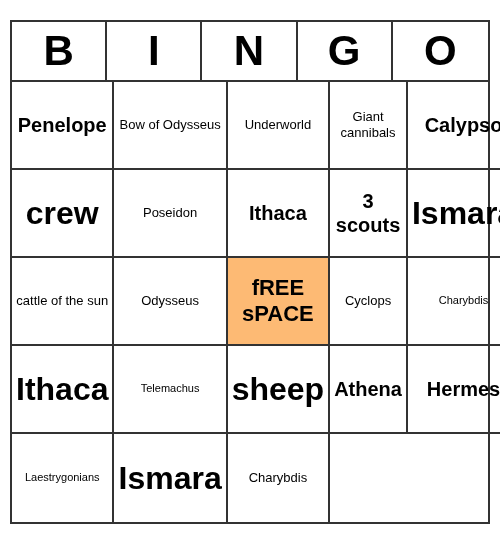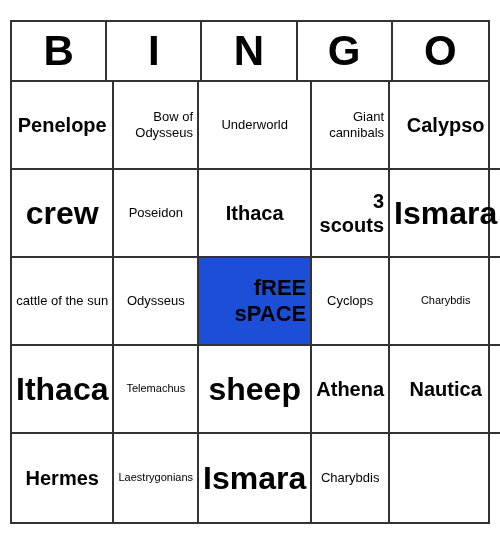--- a/index.html
+++ b/index.html
@@ -36,21 +36,21 @@
       display: grid;
       grid-template-columns: repeat(5, 1fr);
       grid-template-rows: repeat(5, 1fr);
     }
     .bingo-cell {
       border-right: 2px solid #333;
       border-bottom: 2px solid #333;
       display: flex;
       align-items: center;
       justify-content: center;
-      text-align: right;
+      text-align: center;
       padding: 6px 4px;
       min-height: 88px;
       font-size: 14px;
       line-height: 1.2;
     }
     .bingo-cell:nth-child(5n) {
       border-right: none;
     }
     .bingo-cell:nth-child(n+21) {
       border-bottom: none;
@@ -63,21 +63,21 @@
       font-size: 20px;
       font-weight: bold;
     }
     .cell-small {
       font-size: 13px;
     }
     .cell-xsmall {
       font-size: 11px;
     }
     .free-space {
-      background-color: #1d4ed8;
+      background-color: #fdba74;
       font-size: 22px;
       font-weight: bold;
     }
   </style>
 </head>
 <body>
 
 <div class="bingo-card">
   <div class="bingo-header">
   <div class="bingo-header-cell">B</div>
@@ -99,19 +99,18 @@
       <div class="bingo-cell cell-large">Ismara</div>
       <div class="bingo-cell cell-small">cattle of the sun</div>
       <div class="bingo-cell cell-small">Odysseus</div>
       <div class="bingo-cell free-space">fREE sPACE</div>
       <div class="bingo-cell cell-small">Cyclops</div>
       <div class="bingo-cell cell-xsmall">Charybdis</div>
       <div class="bingo-cell cell-large">Ithaca</div>
       <div class="bingo-cell cell-xsmall">Telemachus</div>
       <div class="bingo-cell cell-large">sheep</div>
       <div class="bingo-cell cell-medium">Athena</div>
-      <div class="bingo-cell cell-medium">Nautica</div>
       <div class="bingo-cell cell-medium">Hermes</div>
       <div class="bingo-cell cell-xsmall">Laestrygonians</div>
       <div class="bingo-cell cell-large">Ismara</div>
       <div class="bingo-cell cell-small">Charybdis</div>
     </div>
 </div>
 
 </body></html>

